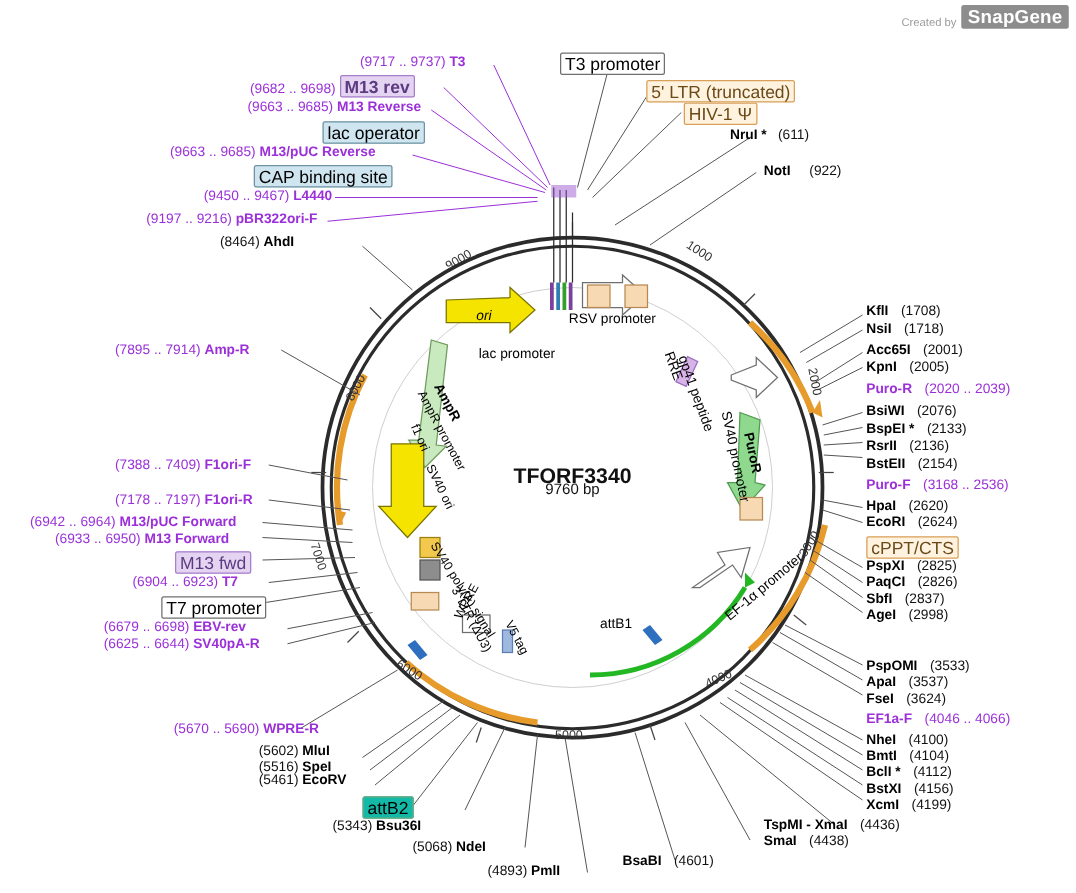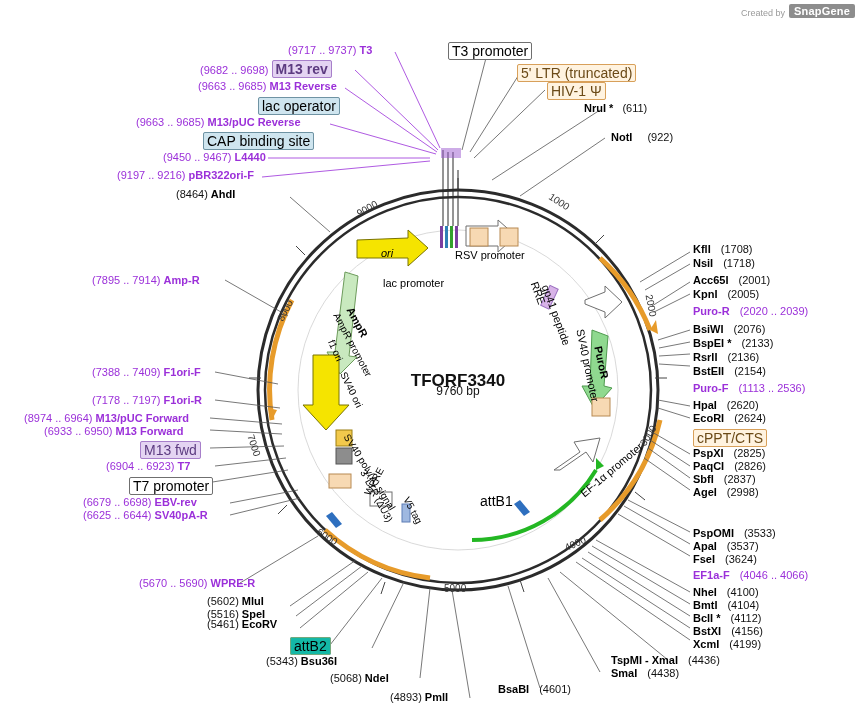--- a/index.html
+++ b/index.html
@@ -6,21 +6,21 @@
   body{
     width:861px;height:714px;background:#ffffff;
     font-family:"Liberation Sans", sans-serif;
     position:relative;overflow:hidden;
   }
   .credit{
     position:absolute;right:6px;top:4px;font-size:9px;color:#9a9a9a;
     display:flex;align-items:flex-end;gap:4px;
   }
   .credit .logo{
-    background:#8d8d8d;color:#fff;font-size:11px;font-weight:bold;
+    background:#8d8d8d;color:#fff;font-size:15px;font-weight:bold;
     padding:1px 5px;border-radius:2px;letter-spacing:.2px;
   }
   #map{position:absolute;left:0;top:0;width:861px;height:714px;}
   .lbl{position:absolute;font-size:11px;white-space:nowrap;}
   .lbl b{font-weight:bold;}
   .pos{color:#111;}
   .purple{color:#9b30d9;}
   .boxed{
     border:1px solid #6f6f6f;background:#fff;padding:0px 3px;border-radius:2px;
     font-size:14px;
@@ -187,21 +187,21 @@
 <div class="lbl" style="left:356px;top:203px;transform:rotate(-30deg);color:#333;font-size:10px;">9000</div>
 
 <div class="lbl" style="left:381px;top:247px;font-style:italic;">ori</div>
 <div class="lbl" style="left:383px;top:277px;">lac promoter</div>
 <div class="lbl" style="left:455px;top:249px;">RSV promoter</div>
 <div class="lbl" style="left:540px;top:280px;transform:rotate(70deg);transform-origin:left top;">RRE</div>
 <div class="lbl" style="left:551px;top:283px;transform:rotate(70deg);transform-origin:left top;">gp41 peptide</div>
 <div class="lbl" style="left:586px;top:328px;transform:rotate(78deg);transform-origin:left top;">SV40 promoter</div>
 <div class="lbl" style="left:604px;top:345px;transform:rotate(78deg);transform-origin:left top;font-weight:bold;">PuroR</div>
 <div class="lbl" style="left:578px;top:490px;transform:rotate(-40deg);transform-origin:left top;">EF-1α promoter</div>
-<div class="lbl" style="left:480px;top:493px;font-size:14px;">attB1</div>
+<div class="lbl" style="left:480px;top:493px;font-size:11px;">attB1</div>
 <div class="lbl" style="left:290px;top:638px;"><span class="boxed green">attB2</span></div>
 <div class="lbl" style="left:362px;top:492px;transform:rotate(-62deg);transform-origin:left top;font-size:10px;">WPRE</div>
 <div class="lbl" style="left:411px;top:495px;transform:rotate(62deg);transform-origin:left top;font-size:10px;">V5 tag</div>
 <div class="lbl" style="left:351px;top:432px;transform:rotate(58deg);transform-origin:left top;font-size:10px;">SV40 poly(A) signal</div>
 <div class="lbl" style="left:368px;top:468px;transform:rotate(62deg);transform-origin:left top;font-size:10px;">3' LTR (ΔU3)</div>
 <div class="lbl" style="left:348px;top:370px;transform:rotate(64deg);transform-origin:left top;font-size:10px;">SV40 ori</div>
 <div class="lbl" style="left:336px;top:338px;transform:rotate(66deg);transform-origin:left top;font-size:10px;">f1 ori</div>
 <div class="lbl" style="left:355px;top:305px;transform:rotate(62deg);transform-origin:left top;font-weight:bold;">AmpR</div>
 <div class="lbl" style="left:341px;top:311px;transform:rotate(62deg);transform-origin:left top;font-size:10px;">AmpR promoter</div>
 
@@ -260,21 +260,21 @@
 
 <div class="lbl" style="left:693px;top:243px;"><b>KflI</b><span class="pos" style="margin-left:10px;">(1708)</span></div>
 <div class="lbl" style="left:693px;top:257px;"><b>NsiI</b><span class="pos" style="margin-left:10px;">(1718)</span></div>
 <div class="lbl" style="left:693px;top:274px;"><b>Acc65I</b><span class="pos" style="margin-left:10px;">(2001)</span></div>
 <div class="lbl" style="left:693px;top:288px;"><b>KpnI</b><span class="pos" style="margin-left:10px;">(2005)</span></div>
 <div class="lbl" style="left:693px;top:305px;"><b class="purple">Puro-R</b><span class="purple" style="margin-left:10px;">(2020 .. 2039)</span></div>
 <div class="lbl" style="left:693px;top:323px;"><b>BsiWI</b><span class="pos" style="margin-left:10px;">(2076)</span></div>
 <div class="lbl" style="left:693px;top:337px;"><b>BspEI *</b><span class="pos" style="margin-left:10px;">(2133)</span></div>
 <div class="lbl" style="left:693px;top:351px;"><b>RsrII</b><span class="pos" style="margin-left:10px;">(2136)</span></div>
 <div class="lbl" style="left:693px;top:365px;"><b>BstEII</b><span class="pos" style="margin-left:10px;">(2154)</span></div>
-<div class="lbl" style="left:693px;top:382px;"><b class="purple">Puro-F</b><span class="purple" style="margin-left:10px;">(1113 .. 2536)</span></div>
+<div class="lbl" style="left:693px;top:382px;"><b class="purple">Puro-F</b><span class="purple" style="margin-left:10px;">(3168 .. 2536)</span></div>
 <div class="lbl" style="left:693px;top:399px;"><b>HpaI</b><span class="pos" style="margin-left:10px;">(2620)</span></div>
 <div class="lbl" style="left:693px;top:412px;"><b>EcoRI</b><span class="pos" style="margin-left:10px;">(2624)</span></div>
 <div class="lbl" style="left:693px;top:430px;"><span class="boxed orange">cPPT/CTS</span></div>
 <div class="lbl" style="left:693px;top:447px;"><b>PspXI</b><span class="pos" style="margin-left:10px;">(2825)</span></div>
 <div class="lbl" style="left:693px;top:460px;"><b>PaqCI</b><span class="pos" style="margin-left:10px;">(2826)</span></div>
 <div class="lbl" style="left:693px;top:473px;"><b>SbfI</b><span class="pos" style="margin-left:10px;">(2837)</span></div>
 <div class="lbl" style="left:693px;top:486px;"><b>AgeI</b><span class="pos" style="margin-left:10px;">(2998)</span></div>
 <div class="lbl" style="left:693px;top:527px;"><b>PspOMI</b><span class="pos" style="margin-left:10px;">(3533)</span></div>
 <div class="lbl" style="left:693px;top:540px;"><b>ApaI</b><span class="pos" style="margin-left:10px;">(3537)</span></div>
 <div class="lbl" style="left:693px;top:553px;"><b>FseI</b><span class="pos" style="margin-left:10px;">(3624)</span></div>
@@ -284,21 +284,21 @@
 <div class="lbl" style="left:693px;top:612px;"><b>BclI *</b><span class="pos" style="margin-left:10px;">(4112)</span></div>
 <div class="lbl" style="left:693px;top:625px;"><b>BstXI</b><span class="pos" style="margin-left:10px;">(4156)</span></div>
 <div class="lbl" style="left:693px;top:638px;"><b>XcmI</b><span class="pos" style="margin-left:10px;">(4199)</span></div>
 <div class="lbl" style="left:611px;top:654px;"><b>TspMI  -  XmaI</b><span class="pos" style="margin-left:10px;">(4436)</span></div>
 <div class="lbl" style="left:611px;top:667px;"><b>SmaI</b><span class="pos" style="margin-left:10px;">(4438)</span></div>
 <div class="lbl" style="left:498px;top:683px;"><b>BsaBI</b><span class="pos" style="margin-left:10px;">(4601)</span></div>
 
 <div class="lbl" style="left:92px;top:274px;"><span class="purple">(7895 .. 7914)</span> <b class="purple">Amp-R</b></div>
 <div class="lbl" style="left:92px;top:366px;"><span class="purple">(7388 .. 7409)</span> <b class="purple">F1ori-F</b></div>
 <div class="lbl" style="left:92px;top:394px;"><span class="purple">(7178 .. 7197)</span> <b class="purple">F1ori-R</b></div>
-<div class="lbl" style="left:24px;top:412px;"><span class="purple">(8974 .. 6964)</span> <b class="purple">M13/pUC Forward</b></div>
+<div class="lbl" style="left:24px;top:412px;"><span class="purple">(6942 .. 6964)</span> <b class="purple">M13/pUC Forward</b></div>
 <div class="lbl" style="left:44px;top:425px;"><span class="purple">(6933 .. 6950)</span> <b class="purple">M13 Forward</b></div>
 <div class="lbl" style="left:140px;top:442px;"><span class="boxed violet">M13 fwd</span></div>
 <div class="lbl" style="left:106px;top:460px;"><span class="purple">(6904 .. 6923)</span> <b class="purple">T7</b></div>
 <div class="lbl" style="left:129px;top:478px;"><span class="boxed">T7 promoter</span></div>
 <div class="lbl" style="left:83px;top:496px;"><span class="purple">(6679 .. 6698)</span> <b class="purple">EBV-rev</b></div>
 <div class="lbl" style="left:83px;top:509px;"><span class="purple">(6625 .. 6644)</span> <b class="purple">SV40pA-R</b></div>
 <div class="lbl" style="left:139px;top:577px;"><span class="purple">(5670 .. 5690)</span> <b class="purple">WPRE-R</b></div>
 
 <div class="lbl" style="left:207px;top:595px;"><span class="pos">(5602)</span> <b>MluI</b></div>
 <div class="lbl" style="left:207px;top:608px;"><span class="pos">(5516)</span> <b>SpeI</b></div>

